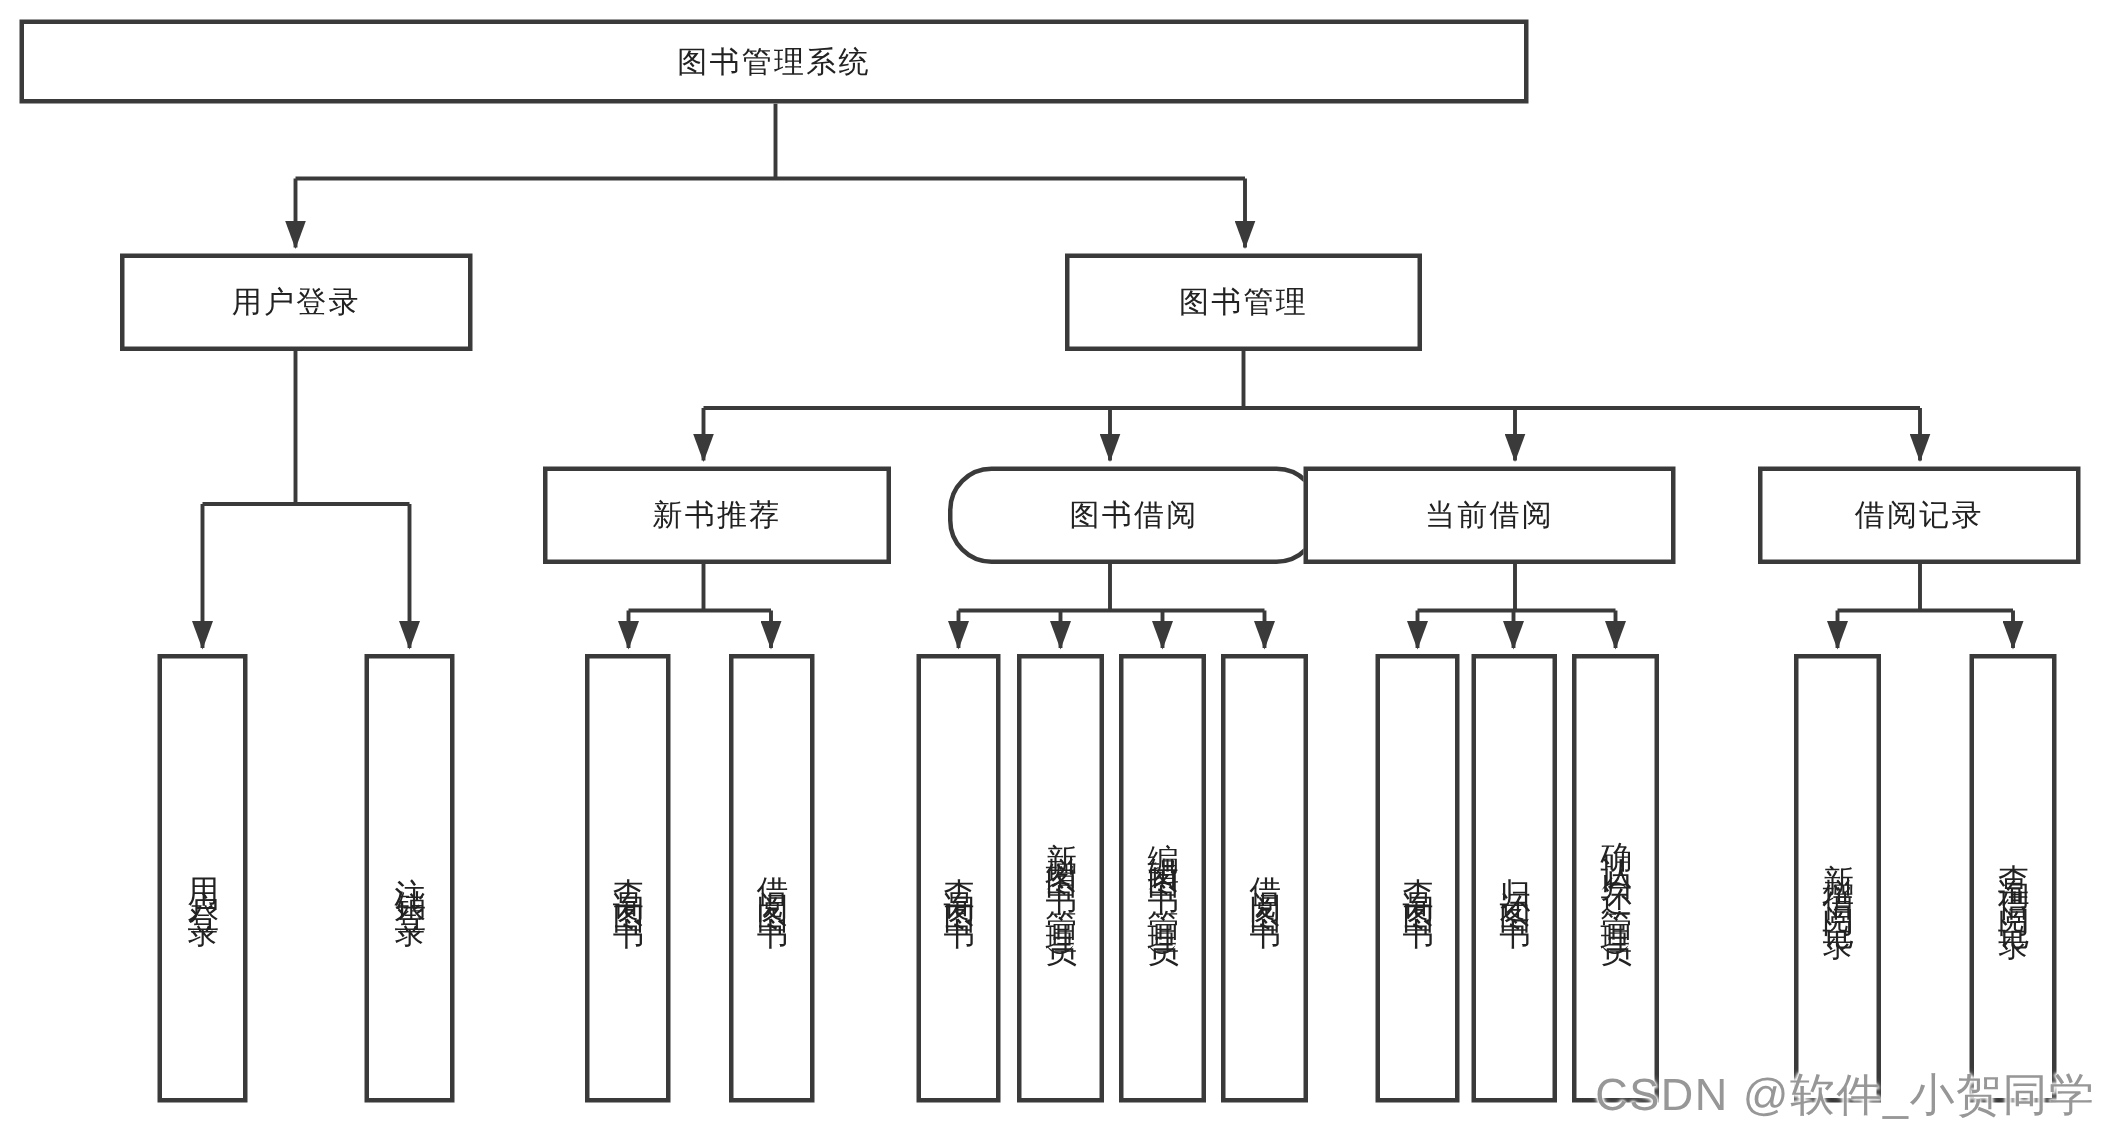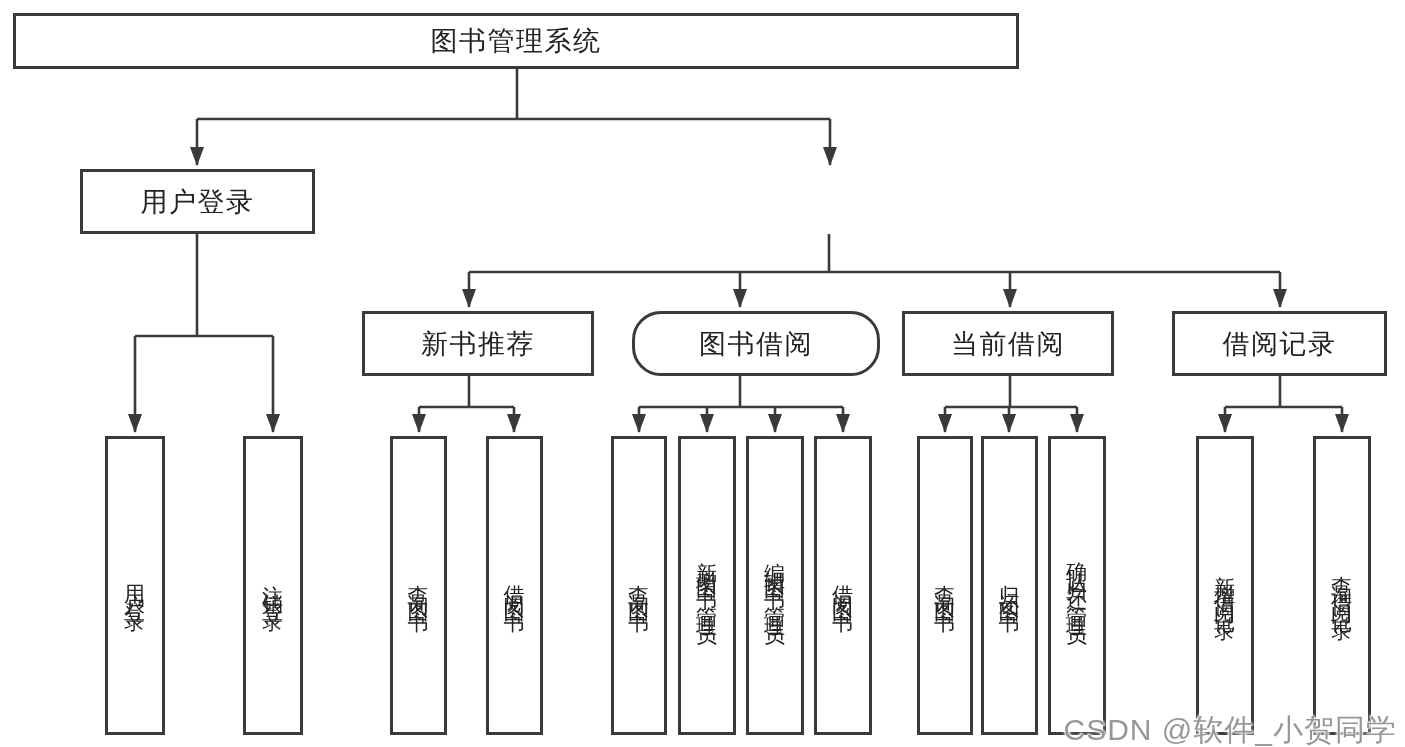--- a/index.html
+++ b/index.html
@@ -21,21 +21,21 @@
     pointer-events: none;
   }
   .box {
     position: absolute;
     background: #ffffff;
     border: 3px solid #3a3a3a;
     display: flex;
     align-items: center;
     justify-content: center;
     color: #222222;
-    font-size: 27px;
+    font-size: 20px;
     letter-spacing: 1.5px;
     z-index: 2;
   }
   .vbox {
     position: absolute;
     background: #ffffff;
     border: 3px solid #3a3a3a;
     display: flex;
     align-items: center;
     justify-content: center;
@@ -100,24 +100,25 @@
     <path fill="none" stroke="#3a3a3a" stroke-width="2.6" marker-end="url(#arrow)" d="M945,407 V432"></path>
     <path fill="none" stroke="#3a3a3a" stroke-width="2.6" marker-end="url(#arrow)" d="M1009,407 V432"></path>
     <path fill="none" stroke="#3a3a3a" stroke-width="2.6" marker-end="url(#arrow)" d="M1077,407 V432"></path>
     <path fill="none" stroke="#3a3a3a" stroke-width="2.6" marker-end="url(#arrow)" d="M1225,407 V432"></path>
     <path fill="none" stroke="#3a3a3a" stroke-width="2.6" marker-end="url(#arrow)" d="M1342,407 V432"></path>
   </svg>
 
   <div class="box" style="left:13px; top:13px; width:1006px; height:56px;">图书管理系统</div>
 
   <div class="box" style="left:80px; top:169px; width:235px; height:65px;">用户登录</div>
+  <div class="box" style="left:710px; top:169px; width:238px; height:65px;">图书管理</div>
 
   <div class="box" style="left:362px; top:311px; width:232px; height:65px;">新书推荐</div>
   <div class="box" style="left:632px; top:311px; width:248px; height:65px;border-radius:29px;">图书借阅</div>
-  <div class="box" style="left:902px; top:311px; width:212px; height:65px;">当前借阅</div>
+  <div class="box" style="left:869px; top:311px; width:248px; height:65px;">当前借阅</div>
   <div class="box" style="left:1172px; top:311px; width:215px; height:65px;">借阅记录</div>
 
   <div class="vbox" style="left:105px; top:436px; width:60px; height:299px;">
     <span>用户登录</span>
   </div>
   <div class="vbox" style="left:243px; top:436px; width:60px; height:299px;">
     <span>注销登录</span>
   </div>
 
   <div class="vbox" style="left:390px; top:436px; width:57px; height:299px;">

